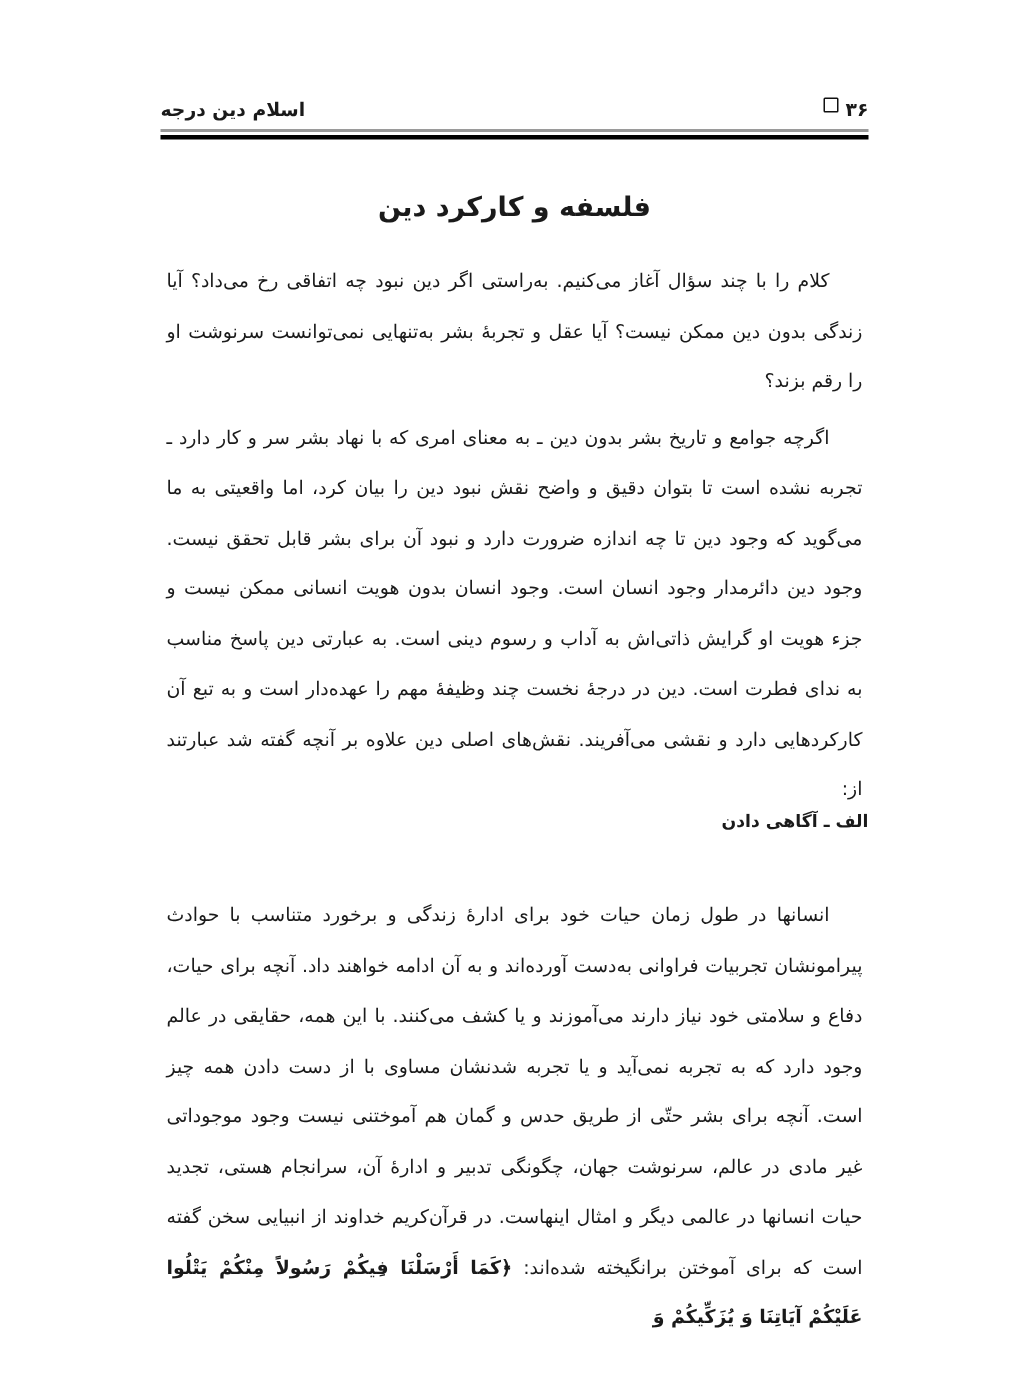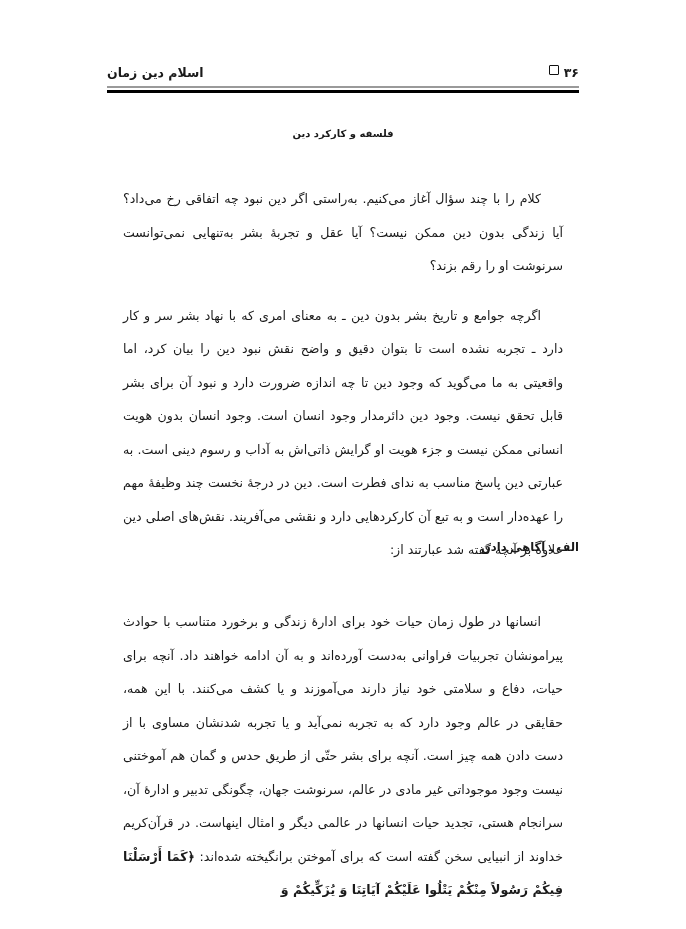--- a/index.html
+++ b/index.html
@@ -61,34 +61,34 @@
       right: 0;
       height: 3px;
       background: #000;
     }
     .section-title {
       position: absolute;
       top: 128px;
       left: 0;
       right: 0;
       text-align: center;
-      font-size: 10px;
+      font-size: 18px;
       font-weight: bold;
     }
     .body-text {
       position: absolute;
       left: 0;
       right: 0;
       font-size: 12.6px;
       line-height: 33.5px;
       text-align: justify;
       text-align-last: right;
     }
     .para {
-      margin: 16px;
+      margin: 4px;
     }
     .indent {
       text-indent: 22px;
     }
     #block1 { top: 166px; }
     .subheading {
       position: absolute;
       top: 540px;
       right: 0;
       font-size: 11.5px;
@@ -102,21 +102,21 @@
 </head>
 <body>
 
 <div class="page">
 
   <div class="running-head">
     <span class="page-num">
       <span>۳۶</span>
       <span class="square-icon"></span>
     </span>
-    <span>اسلام دین زمان</span>
+    <span>اسلام دین درجه</span>
   </div>
   <div class="rule-gray"></div>
   <div class="rule-black"></div>
 
   <div class="section-title">فلسفه و کارکرد دین</div>
 
   <div class="body-text" id="block1">
     <p class="para indent">کلام را با چند سؤال آغاز می‌کنیم. به‌راستی اگر دین نبود چه اتفاقی رخ می‌داد؟ آیا زندگی بدون دین ممکن نیست؟ آیا عقل و تجربهٔ بشر به‌تنهایی نمی‌توانست سرنوشت او را رقم بزند؟</p>
     <p class="para indent">اگرچه جوامع و تاریخ بشر بدون دین ـ به معنای امری که با نهاد بشر سر و کار دارد ـ تجربه نشده است تا بتوان دقیق و واضح نقش نبود دین را بیان کرد، اما واقعیتی به ما می‌گوید که وجود دین تا چه اندازه ضرورت دارد و نبود آن برای بشر قابل تحقق نیست. وجود دین دائرمدار وجود انسان است. وجود انسان بدون هویت انسانی ممکن نیست و جزء هویت او گرایش ذاتی‌اش به آداب و رسوم دینی است. به عبارتی دین پاسخ مناسب به ندای فطرت است. دین در درجهٔ نخست چند وظیفهٔ مهم را عهده‌دار است و به تبع آن کارکردهایی دارد و نقشی می‌آفریند. نقش‌های اصلی دین علاوه بر آنچه گفته شد عبارتند از:</p>
   </div>

